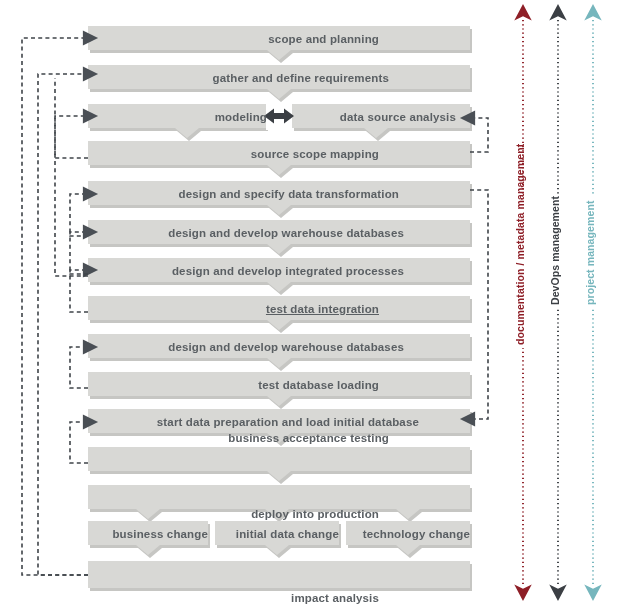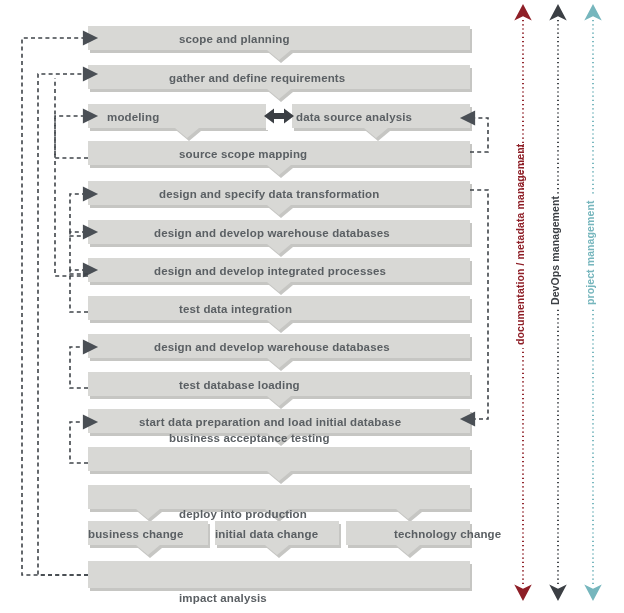--- a/index.html
+++ b/index.html
@@ -8,21 +8,21 @@
     font-family:"Liberation Sans","DejaVu Sans",sans-serif;
   }
   #diagram{position:absolute;left:0;top:0;width:624px;height:613px;}
   .stage-label{
     position:absolute;
     color:#5a5f63;
     font-size:11.5px;
     font-weight:600;
     letter-spacing:.15px;
     white-space:nowrap;
-    text-align:left;
+    text-align:right;
     pointer-events:none;
   }
   .swim-label{
     position:absolute;
     font-size:10.5px;
     font-weight:700;
     white-space:nowrap;
     transform-origin:0 0;
     transform:rotate(-90deg);
     letter-spacing:.1px;
@@ -203,26 +203,26 @@
 </svg>
 
 <div class="stage-label" style="left:179px;top:33px;width:200px;">scope and planning</div>
 <div class="stage-label" style="left:169px;top:72px;width:220px;">gather and define requirements</div>
 <div class="stage-label" style="left:107px;top:111px;width:160px;">modeling</div>
 <div class="stage-label" style="left:296px;top:111px;width:160px;">data source analysis</div>
 <div class="stage-label" style="left:179px;top:148px;width:200px;">source scope mapping</div>
 <div class="stage-label" style="left:159px;top:188px;width:240px;">design and specify data transformation</div>
 <div class="stage-label" style="left:154px;top:227px;width:250px;">design and develop warehouse databases</div>
 <div class="stage-label" style="left:154px;top:265px;width:250px;">design and develop integrated processes</div>
-<div class="stage-label" style="left:179px;top:303px;width:200px;">test data integration</div>
+<div class="stage-label" style="left:179px;top:303px;width:200px;text-decoration:underline;">test data integration</div>
 <div class="stage-label" style="left:154px;top:341px;width:250px;">design and develop warehouse databases</div>
 <div class="stage-label" style="left:179px;top:379px;width:200px;">test database loading</div>
 <div class="stage-label" style="left:139px;top:416px;width:280px;">start data preparation and load initial database</div>
 <div class="stage-label" style="left:169px;top:432px;width:220px;">business acceptance testing</div>
 <div class="stage-label" style="left:179px;top:492px;width:200px;margin-top:16px;">deploy into production</div>
 <div class="stage-label" style="left:88px;top:528px;width:120px;">business change</div>
 <div class="stage-label" style="left:215px;top:528px;width:124px;">initial data change</div>
-<div class="stage-label" style="left:346px;top:528px;width:124px;padding-left:48px;">technology change</div>
+<div class="stage-label" style="left:346px;top:528px;width:124px;">technology change</div>
 <div class="stage-label" style="left:179px;top:568px;width:200px;margin-top:24px;">impact analysis</div>
 
 <div class="swim-label" style="left:514px;top:345px;color:#8e1f27;">documentation / metadata management</div>
 <div class="swim-label" style="left:549px;top:305px;color:#3b3f44;">DevOps management</div>
 <div class="swim-label" style="left:584px;top:305px;color:#76b6bd;">project management</div>
 
 </body></html>

